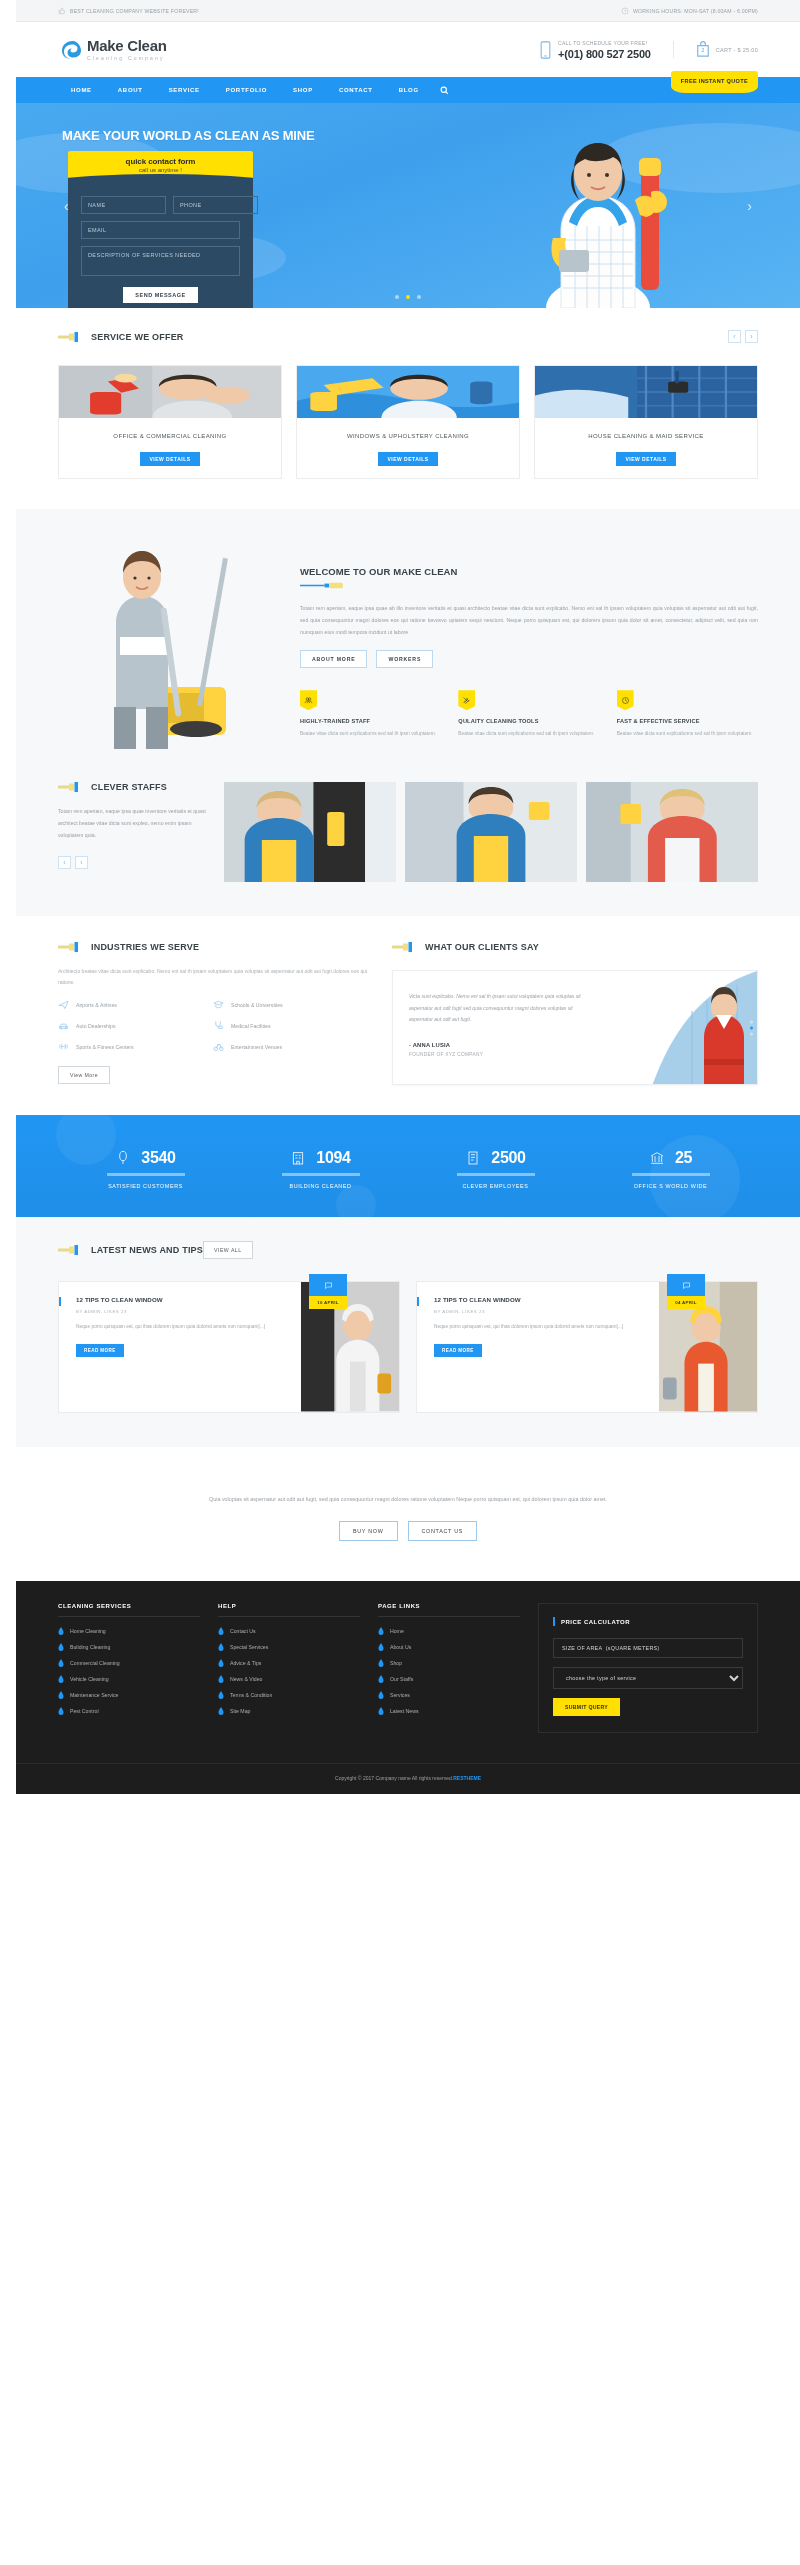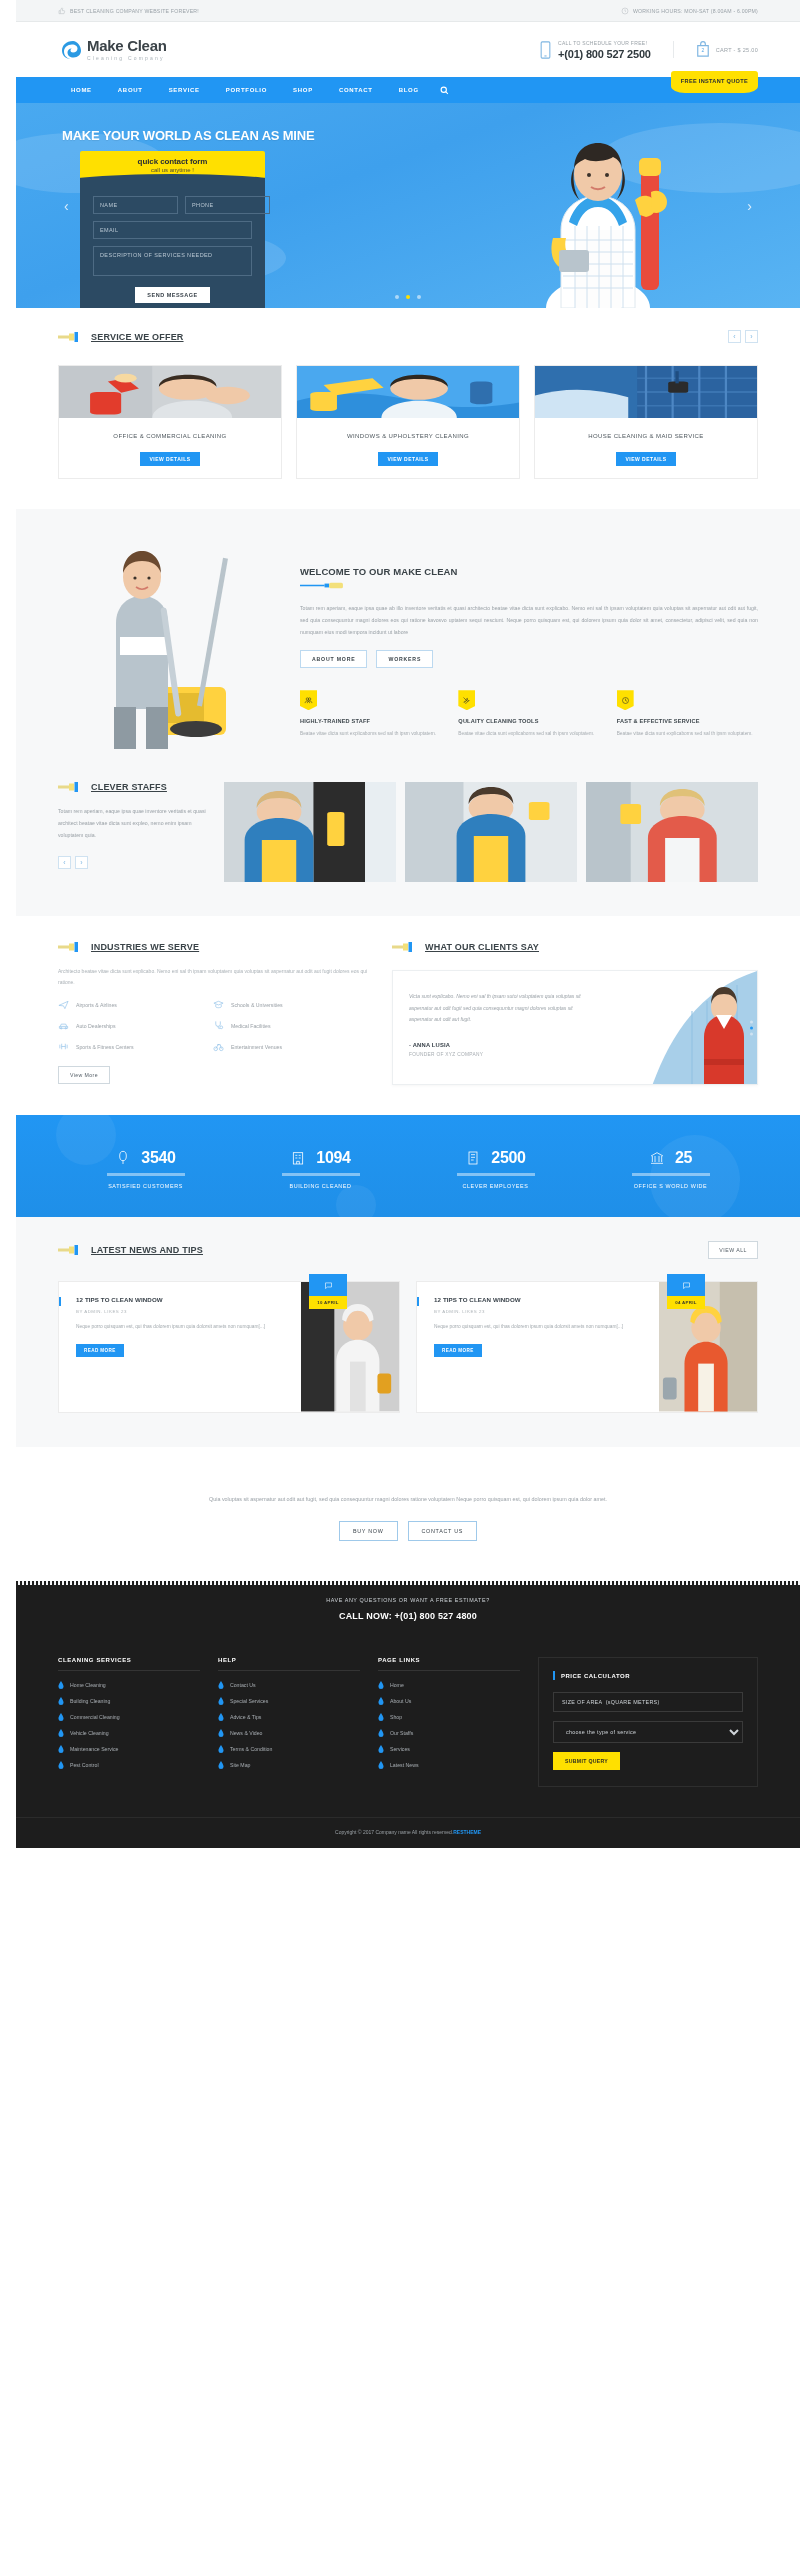--- a/index.html
+++ b/index.html
@@ -59,21 +59,21 @@
     position:relative; height:205px; overflow:hidden;
     background:linear-gradient(160deg,#49a9f0 0%,#3ea0ed 40%,#59b4f3 100%);
   }
   .hero .cloud { position:absolute; border-radius:50%; background:rgba(255,255,255,.13); }
   .hero .container { position:relative; height:100%; }
   .hero-title {
     position:absolute; left:4px; top:25px; color:#fff; font-size:13px;
     font-weight:bold; letter-spacing:-.2px;
     text-shadow:0 1px 1px rgba(0,0,0,.08);
   }
-  .qform { position:absolute; left:22px; top:48px; width:185px; }
+  .qform { position:absolute; left:10px; top:48px; width:185px; }
   .qf-head {
     background:#ffe000; text-align:center; padding:6px 0 12px;
     border-radius:2px 2px 0 0; position:relative;
   }
   .qf-head .t1 { font-size:8px; font-weight:bold; color:#2a2f33; letter-spacing:-.1px; }
   .qf-head .t2 { font-size:6px; color:#4a4a3a; margin-top:1px; }
   .qf-head:after {
     content:""; position:absolute; left:0; right:0; bottom:-1px; height:12px;
     background:#2c4a63; border-radius:0 0 0 0;
     clip-path:ellipse(68% 100% at 50% 100%);
@@ -99,21 +99,21 @@
   .hero-dots i {
     display:inline-block; width:4px; height:4px; border-radius:50%;
     background:rgba(255,255,255,.55); margin:0 2px; cursor:pointer;
   }
   .hero-dots i.on { background:#ffe000; }
 
   
   .sec-title { display:flex; align-items:center; gap:7px; }
   .brush { width:26px; height:10px; flex:none; }
   .sec-title h2 {
-    font-size:9px; font-weight:bold; color:#3a4348; letter-spacing:.2px;text-decoration:underline;
+    font-size:9px; font-weight:bold; color:#3a4348; letter-spacing:.2px;
   }
   .sec-sub-line { width:46px; height:7px; margin-top:5px; }
 
   
   .services { background:#fff; padding:22px 0 30px; }
   .svc-head { display:flex; justify-content:space-between; align-items:center; }
   .arrows { display:flex; gap:4px; }
   .arw {
     width:13px; height:13px; border:1px solid #cfe2f1; background:#fff; color:#7fb6e2;
     font-size:7px; line-height:11px; text-align:center; cursor:pointer;
@@ -199,21 +199,21 @@
   .counters .container { display:flex; position:relative;margin-top:7px; }
   .cnt { flex:1; display:flex; flex-direction:column; align-items:center; }
   .cnt-top { display:flex; align-items:center; gap:10px; }
   .cnt-ic { width:16px; height:20px; color:#fff; }
   .cnt-num { font-size:16px; color:#fff; font-weight:bold; letter-spacing:-.3px; }
   .cnt-bar { width:78px; height:3px; margin-top:5px; background:rgba(255,255,255,.45); }
   .cnt-lbl { font-size:5.4px; color:#fff; letter-spacing:.6px; margin-top:7px; }
 
   
   .news { background:#f7f8f9; padding:24px 0 34px; }
-  .news-head { display:flex; justify-content:space-between; align-items:center; }
+  .news-head { display:flex; justify-content:flex-start; align-items:center; }
   .view-all {
     background:#fff; border:1px solid #cfd8de; color:#566068; font-size:5.2px;
     letter-spacing:.5px; padding:5px 10px; cursor:pointer;
   }
   .news-grid { display:flex; gap:16px; margin-top:22px; }
   .post { flex:1; display:flex; background:#fff; border:1px solid #ececec; }
   .post-txt { flex:1; padding:14px 11px 12px; position:relative; }
   .post-txt:before {
     content:""; position:absolute; left:0; top:15px; width:2px; height:9px; background:#2196f3;
   }
@@ -815,24 +815,20 @@
     <div class="container">
       <p>Quia voluptas sit aspernatur aut odit aut fugit, sed quia consequuntur magni dolores ratione voluptatem Neque porro quisquam est, qui dolorem ipsum quia dolor amet.</p>
       <div class="promo-btns">
         <button class="pbtn">BUY NOW</button>
         <button class="pbtn">CONTACT US</button>
       </div>
     </div>
   </div>
 
   <div class="footer">
-    <div class="fcall">
-      <div class="q">HAVE ANY QUESTIONS OR WANT A FREE ESTIMATE?</div>
-      <div class="n">CALL NOW: +(01) 800 527 4800</div>
-    </div>
     <div class="container">
       <div class="fcols">
         <div class="fcol">
           <h4>CLEANING SERVICES</h4>
           <div id="fcol0">
               <div class="flink">
                 <svg class="drop-ic" viewBox="0 0 12 16">
                   <path d="M6 0C6 0 1 7 1 10.5A5 5 0 006 16a5 5 0 005-5.5C11 7 6 0 6 0z" fill="#2196f3"></path>
                 </svg>
                 <span>Home Cleaning</span>

